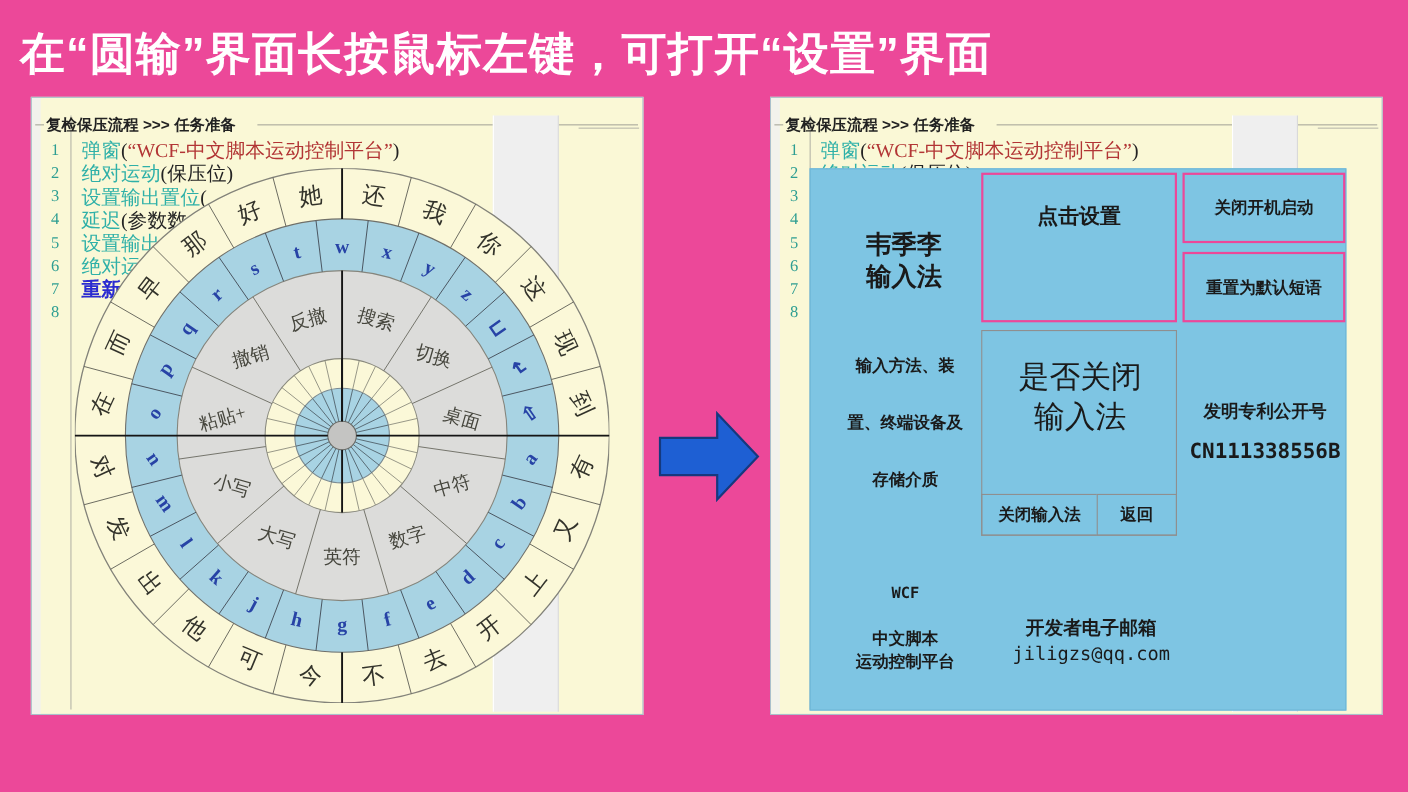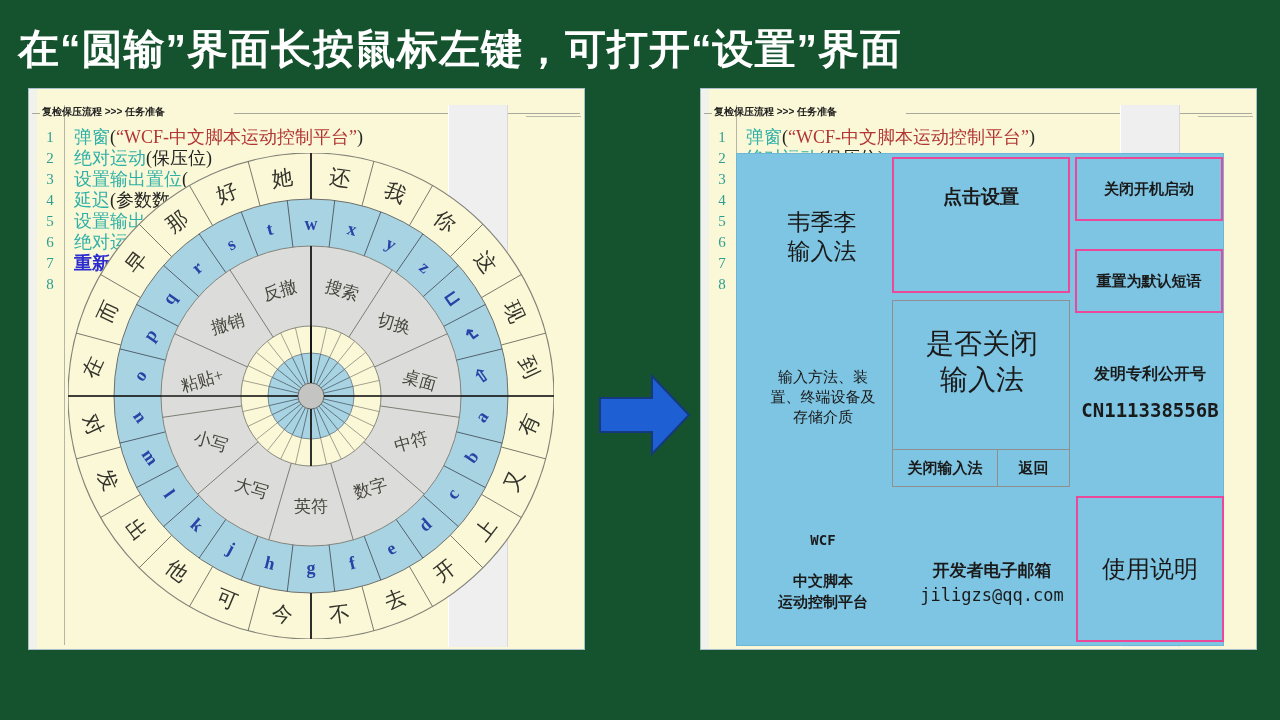--- a/index.html
+++ b/index.html
@@ -1,26 +1,26 @@
 <!DOCTYPE html>
 <html><head>
 <meta charset="utf-8">
 <style>
   html,body{margin:0;padding:0;}
   body{font-family:"Liberation Sans",sans-serif;}
-  #stage{position:relative;width:1280px;height:720px;background:#14532d;overflow:hidden;}
+  #stage{position:relative;width:1280px;height:720px;background:#ec4899;overflow:hidden;}
   .page-title{position:absolute;left:18px;top:22px;width:1100px;font-size:41px;font-weight:700;
     color:#FFFFFF;letter-spacing:1px;white-space:nowrap;}
   
   .win{position:absolute;top:88px;width:557px;height:562px;background:#FAF8D6;
     border:1px solid #A9BFCB;box-sizing:border-box;overflow:hidden;}
   #win-left{left:28px;}
   #win-right{left:700px;}
   .left-margin{position:absolute;left:0;top:0;width:8px;height:100%;background:#F2F2EC;}
-  .win-header{position:absolute;left:13px;top:16px;font-size:10px;font-weight:700;color:#222;
+  .win-header{position:absolute;left:13px;top:16px;font-size:14px;font-weight:700;color:#222;
     white-space:nowrap;z-index:2;}
   .legend-line{position:absolute;top:24px;left:205px;width:346px;height:0;
     border-top:1px solid #A8A89C;}
   .legend-stub{position:absolute;top:24px;left:3px;width:8px;height:0;border-top:1px solid #A8A89C;}
   .gutter{position:absolute;left:8px;top:38px;width:26px;text-align:center;
     font-family:"Liberation Serif",serif;font-size:15px;color:#2E9E92;line-height:21px;z-index:1;}
   .gutter-line{position:absolute;left:35px;top:16px;width:0;height:540px;border-left:1px solid #B5B5A8;}
   .code{position:absolute;left:45px;top:38px;width:500px;font-family:"Liberation Serif",serif;
     font-size:18px;line-height:21px;white-space:nowrap;z-index:1;}
   .code-line{height:21px;}
@@ -34,28 +34,28 @@
   
   #wheel-box{position:absolute;left:39px;top:64px;width:486px;height:486px;z-index:5;}
   
   #settings-dialog{position:absolute;left:35px;top:64px;width:488px;height:493px;
     background:#7EC5E3;border:1px solid #6DB6D6;box-sizing:border-box;z-index:5;
     font-family:"Liberation Serif",serif;color:#1A1A1A;}
   .dlg-abs{position:absolute;box-sizing:border-box;}
   .blue-box{border:2px solid #ec4899;}
   .gray-box{border:1px solid #8F8F8F;}
   .center-txt{display:flex;flex-direction:column;align-items:center;justify-content:center;text-align:center;}
-  .ime-name{left:10px;top:50px;width:150px;height:66px;font-size:23px;font-weight:400;line-height:29px;}
+  .ime-name{left:10px;top:50px;width:150px;height:66px;font-size:23px;font-weight:700;line-height:29px;}
   .settings-box{left:155px;top:3px;width:178px;height:136px;}
   .click-settings{left:155px;top:30px;width:178px;height:26px;font-size:19px;font-weight:700;}
   .shortcuts{left:155px;top:82px;width:178px;height:22px;font-family:"DejaVu Sans Mono",monospace;
     font-size:15px;font-weight:700;}
   .btn-top1{left:338px;top:3px;width:148px;height:64px;font-size:15px;font-weight:700;}
-  .btn-top2{left:338px;top:75px;width:148px;height:64px;font-size:15px;font-weight:700;margin-top:20px;}
-  .patent-desc{left:2px;top:212px;width:168px;height:62px;font-size:15px;font-weight:400;line-height:20px;}
+  .btn-top2{left:338px;top:75px;width:148px;height:64px;font-size:15px;font-weight:700;}
+  .patent-desc{left:2px;top:200px;width:168px;height:62px;font-size:15px;font-weight:700;line-height:20px;gap:32px;}
   .confirm-box{left:155px;top:146px;width:178px;height:187px;}
   .confirm-title{left:155px;top:170px;width:180px;height:80px;font-size:28px;line-height:36px;font-family:Liberation Mono, monospace;}
   .confirm-row{left:155px;top:295px;width:184px;height:38px;display:flex;}
   .confirm-cell{box-sizing:border-box;border:1px solid #8F8F8F;display:flex;align-items:center;
     justify-content:center;font-size:15px;font-weight:700;}
   .cell-close{width:105px;border-right:none;}
   .cell-back{width:73px;}
   .patent-label{left:338px;top:208px;width:150px;height:24px;font-size:16px;font-weight:700;}
   .patent-number{left:338px;top:245px;width:150px;height:22px;
     font-family:"DejaVu Sans Mono",monospace;font-size:19px;font-weight:700;}
@@ -366,17 +366,16 @@
 
       <div class="dlg-abs wcf-label center-txt">WCF</div>
       <div class="dlg-abs platform-lines center-txt">
           <div>中文脚本</div>
           <div>运动控制平台</div>
         </div>
 
       <div class="dlg-abs email-label center-txt">开发者电子邮箱</div>
       <div class="dlg-abs email-value center-txt">jiligzs@qq.com</div>
 
-      <div class="dlg-abs manual-box blue-box center-txt">使用说明</div>
     </div>
   </div>
 
 </div>
 
 </body></html>

